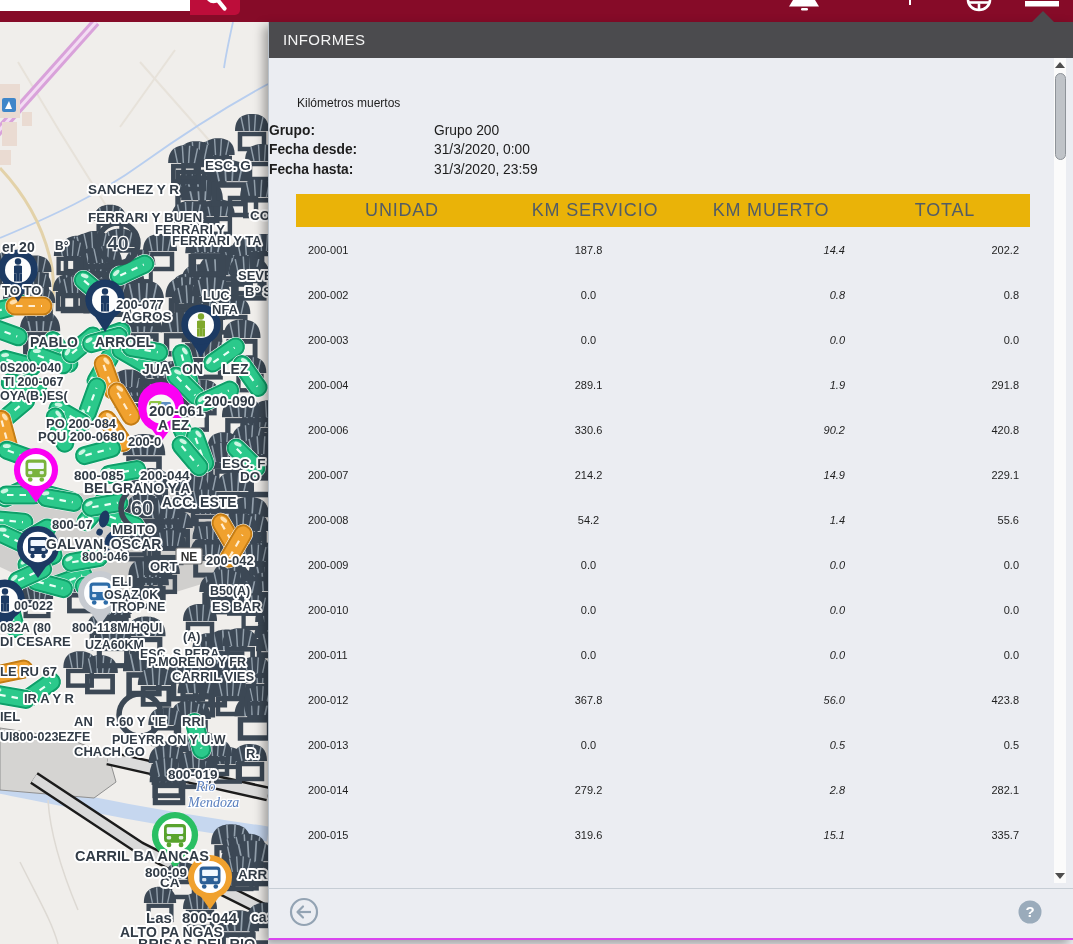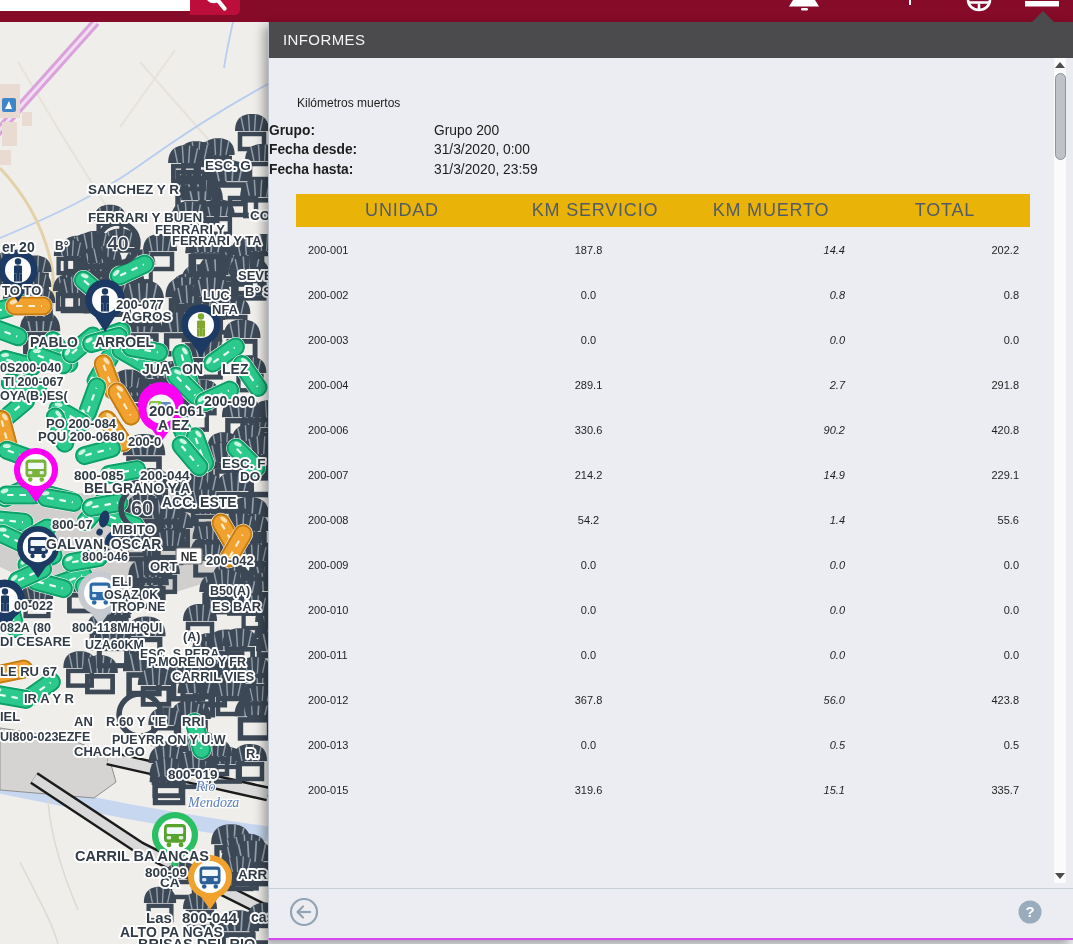--- a/index.html
+++ b/index.html
@@ -588,21 +588,21 @@
             </div>
             <div class="tr">
               <div class="c1">200-003</div>
               <div class="c2">0.0</div>
               <div class="c3">0.0</div>
               <div class="c4">0.0</div>
             </div>
             <div class="tr">
               <div class="c1">200-004</div>
               <div class="c2">289.1</div>
-              <div class="c3">2.7</div>
+              <div class="c3">1.9</div>
               <div class="c4">291.8</div>
             </div>
             <div class="tr">
               <div class="c1">200-006</div>
               <div class="c2">330.6</div>
               <div class="c3">90.2</div>
               <div class="c4">420.8</div>
             </div>
             <div class="tr">
               <div class="c1">200-007</div>
@@ -638,20 +638,26 @@
               <div class="c1">200-012</div>
               <div class="c2">367.8</div>
               <div class="c3">56.0</div>
               <div class="c4">423.8</div>
             </div>
             <div class="tr">
               <div class="c1">200-013</div>
               <div class="c2">0.0</div>
               <div class="c3">0.5</div>
               <div class="c4">0.5</div>
+            </div>
+            <div class="tr">
+              <div class="c1">200-014</div>
+              <div class="c2">279.2</div>
+              <div class="c3">2.8</div>
+              <div class="c4">282.1</div>
             </div>
             <div class="tr">
               <div class="c1">200-015</div>
               <div class="c2">319.6</div>
               <div class="c3">15.1</div>
               <div class="c4">335.7</div>
             </div>
           </div>
     </div>
     <div id="sbar">

